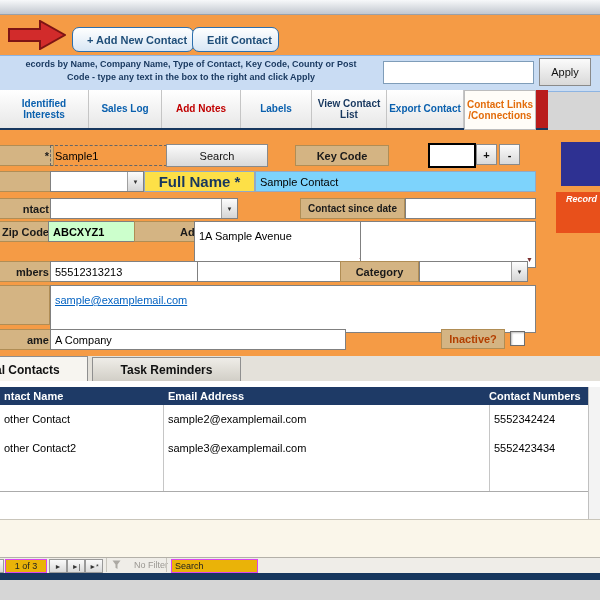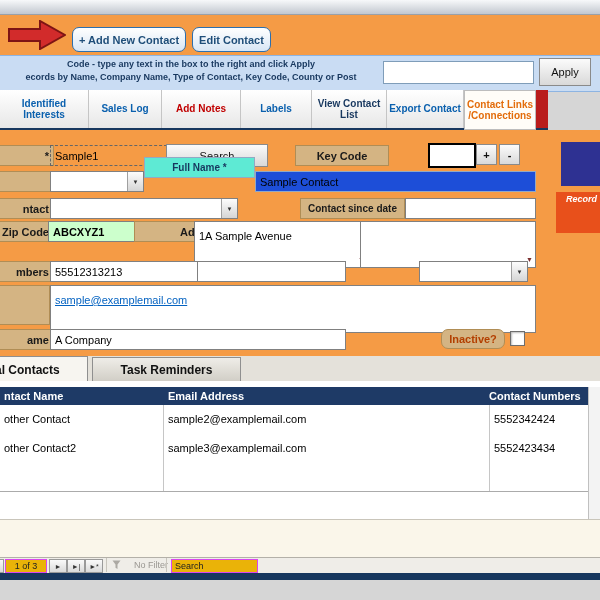--- a/index.html
+++ b/index.html
@@ -6,21 +6,21 @@
   #screen{position:relative;width:600px;height:600px;overflow:hidden;
           font-family:"Liberation Sans",sans-serif;background:#D6D6D6;}
   .abs{position:absolute;}
 
   
   .titlebar{left:0;top:0;width:600px;height:14px;
             background:linear-gradient(#F7F8FA,#C2C7CF);border-bottom:1px solid #9AA0A8;}
   .toolbar{left:0;top:15px;width:600px;height:40px;background:#F59B45;}
   .tb-btn{display:flex;align-items:center;justify-content:center;
           border:1px solid #2C6FAE;border-radius:7px;color:#1F4E79;
-          font-size:11px;font-weight:bold;background:linear-gradient(#FFFFFF,#D8E6F4);}
+          font-size:11px;font-weight:bold;background:linear-gradient(#FFFFFF,#D8E6F4);padding-left:8px;}
 
   
   .bluepanel{left:0;top:55px;width:600px;height:35px;background:#C9DCF3;
              border-top:1px solid #8DB4E2;border-bottom:1px solid #8DB4E2;}
   .instr{left:0;top:58px;width:382px;text-align:center;color:#17375E;
          font-size:9px;font-weight:bold;line-height:13px;}
   .whitebox{background:#FFF;border:1px solid #7F9DB9;}
   .gbtn{display:flex;align-items:center;justify-content:center;
         background:linear-gradient(#FBFBFB,#D9D9D9);border:1px solid #8A8A8A;
         font-size:11px;color:#111;}
@@ -88,22 +88,22 @@
 
   <div class="abs toolbar"></div>
   <svg class="abs" style="left:8px;top:20px;" width="58" height="30" viewBox="0 0 58 30">
     <polygon points="1,9 32,9 32,1 57,15 32,29 32,21 1,21" fill="#D22B2B" stroke="#7E1414" stroke-width="2"></polygon>
   </svg>
   <div class="abs tb-btn" style="left:72px;top:27px;width:112px;height:23px;">+ Add New Contact</div>
   <div class="abs tb-btn" style="left:192px;top:27px;width:77px;height:23px;">Edit Contact</div>
 
   <div class="abs bluepanel"></div>
   <div class="abs instr">
+    <div>ecords by Name, Company Name, Type of Contact, Key Code, County or Post</div>
     <div>Code - type any text in the box to the right and click Apply</div>
-    <div>ecords by Name, Company Name, Type of Contact, Key Code, County or Post</div>
   </div>
   <div class="abs whitebox" style="left:383px;top:61px;width:149px;height:21px;font-size:11px;"></div>
   <div class="abs gbtn" style="left:539px;top:58px;width:50px;height:26px;">Apply</div>
 
   <div class="abs navrow">
     <div class="navbtn" style="width: 88px; color: rgb(10, 96, 174);">Identified Interests</div>
     <div class="navbtn" style="width: 72px; color: rgb(10, 96, 174);">Sales Log</div>
     <div class="navbtn" style="width: 78px; color: rgb(192, 0, 0);">Add Notes</div>
     <div class="navbtn" style="width: 70px; color: rgb(10, 96, 174);">Labels</div>
     <div class="navbtn" style="width: 74px; color: rgb(23, 55, 94);">View Contact List</div>
@@ -119,22 +119,22 @@
   <div class="abs tan center" style="left:295px;top:145px;width:92px;height:19px;">Key Code</div>
   <div class="abs" style="left:428px;top:143px;width:44px;height:21px;background:#FFF;border:2px solid #000;font-size:11px;"></div>
   <div class="abs gbtn" style="left:476px;top:144px;width:19px;height:19px;font-weight:bold;">+</div>
   <div class="abs gbtn" style="left:499px;top:144px;width:19px;height:19px;font-weight:bold;">-</div>
   <div class="abs" style="left:561px;top:142px;width:46px;height:44px;background:#2E3192;"></div>
 
   <div class="abs tan right" style="left:-28px;top:171px;width:76px;height:19px;"></div>
   <div class="combo" style="left:50px;top:171px;width:92px;height:19px;">
     <span class="arr">▼</span>
   </div>
-  <div class="abs" style="left:144px;top:157px;width:109px;height:19px;background:#5eead4;border:1px solid #93A9C4;color:#17375E;font-size:10px;font-weight:bold;display:flex;align-items:center;justify-content:center;">Full Name *</div>
-  <div class="abs" style="left:255px;top:171px;width:271px;height:19px;background:#1d4ed8;border:1px solid #93A9C4;font-size:11px;display:flex;align-items:center;padding:0 4px;">Sample Contact</div>
+  <div class="abs" style="left:144px;top:171px;width:109px;height:19px;background:#fde047;border:1px solid #93A9C4;color:#17375E;font-size:15px;font-weight:bold;display:flex;align-items:center;justify-content:center;">Full Name *</div>
+  <div class="abs" style="left:255px;top:171px;width:271px;height:19px;background:#7dd3fc;border:1px solid #93A9C4;font-size:11px;display:flex;align-items:center;padding:0 4px;">Sample Contact</div>
   <div class="abs badge" style="left:556px;top:192px;width:51px;height:39px;">Record</div>
 
   <div class="abs tan right" style="left:-28px;top:198px;width:76px;height:19px;">ntact</div>
   <div class="combo" style="left:50px;top:198px;width:186px;height:19px;">
     <span class="arr">▼</span>
   </div>
   <div class="abs tan center" style="left:300px;top:198px;width:103px;height:19px;font-size:10px;">Contact since date</div>
   <div class="abs field" style="left:405px;top:198px;width:121px;height:19px;"></div>
 
   <div class="abs tan right" style="left:-28px;top:221px;width:76px;height:19px;">Zip Code</div>
@@ -145,32 +145,33 @@
     <span class="addr-arr">▼</span>
   </div>
   <div class="abs field top" style="left:360px;top:221px;width:166px;height:37px;">
     <span></span>
     <span class="addr-arr">▼</span>
   </div>
 
   <div class="abs tan right" style="left:-28px;top:261px;width:76px;height:19px;">mbers</div>
   <div class="abs field" style="left:50px;top:261px;width:147px;height:19px;">55512313213</div>
   <div class="abs field" style="left:197px;top:261px;width:139px;height:19px;"></div>
+  <div class="abs tan center" style="left:340px;top:261px;width:77px;height:19px;">Category</div>
   <div class="combo" style="left:419px;top:261px;width:107px;height:19px;">
     <span class="arr">▼</span>
   </div>
 
   <div class="abs tan" style="left:-28px;top:285px;width:76px;height:38px;"></div>
   <div class="abs field top" style="left:50px;top:285px;width:476px;height:38px;">
     <span class="link">sample@examplemail.com</span>
   </div>
 
   <div class="abs tan right" style="left:-28px;top:329px;width:76px;height:19px;">ame</div>
   <div class="abs field" style="left:50px;top:329px;width:286px;height:19px;">A Company</div>
-  <div class="abs tan center" style="left:441px;top:329px;width:62px;height:18px;color:#B33F00;border-radius:7px;">Inactive?</div>
+  <div class="abs tan center" style="left:441px;top:329px;width:62px;height:18px;color:#B33F00;">Inactive?</div>
   <div class="abs checkbox" style="left:510px;top:331px;width:13px;height:13px;"></div>
 
   <div class="abs tabstrip"></div>
   <div class="abs tab active" style="left:-48px;top:356px;width:134px;height:25px;">onal Contacts</div>
   <div class="abs tab idle" style="left:92px;top:357px;width:147px;height:24px;">Task Reminders</div>
 
   <div class="abs tablebg"></div>
   <div class="abs thead">
     <span class="th" style="left:4px;">ntact Name</span>
     <span class="th" style="left:168px;">Email Address</span>

